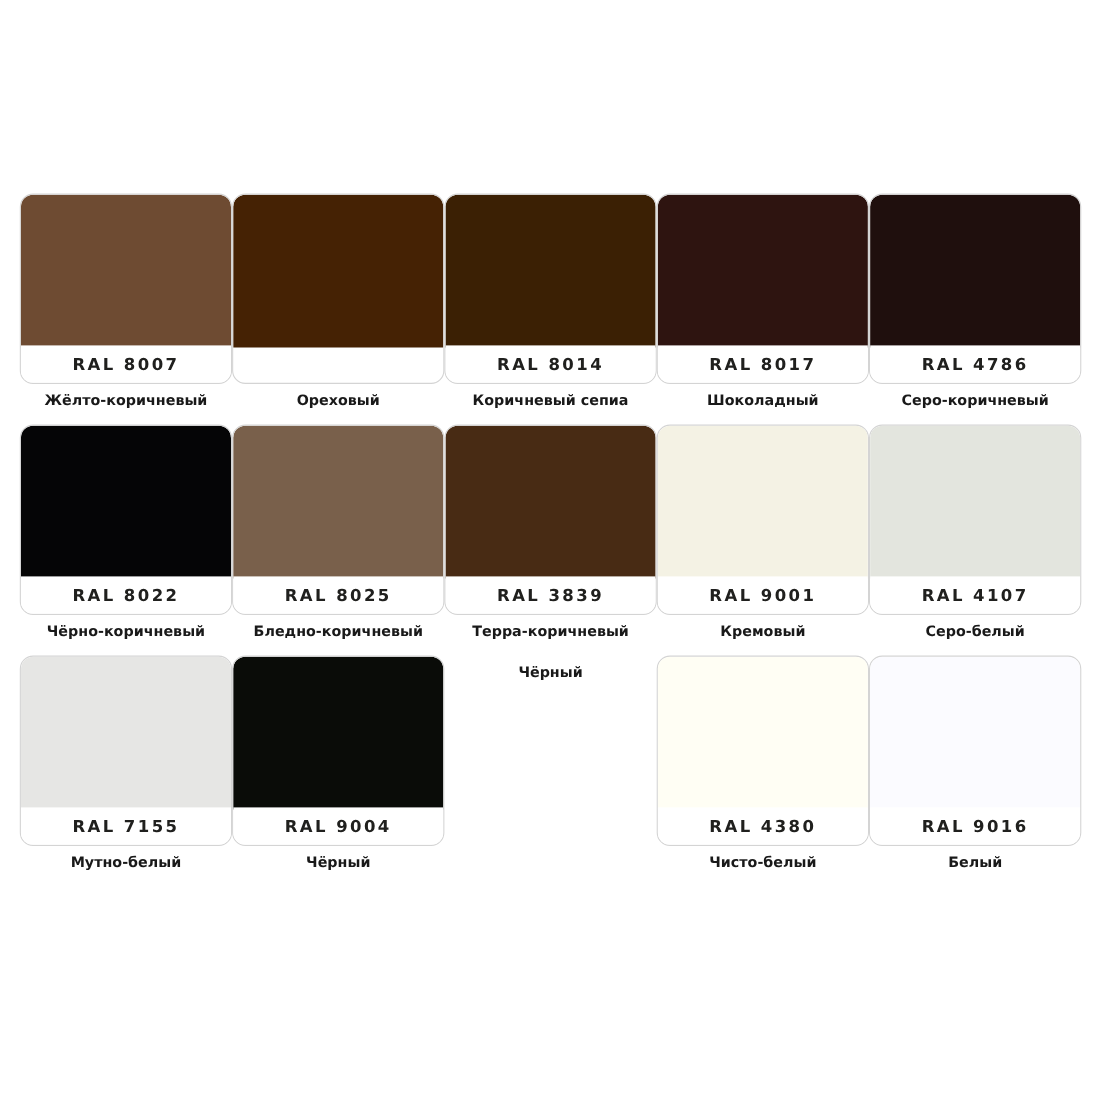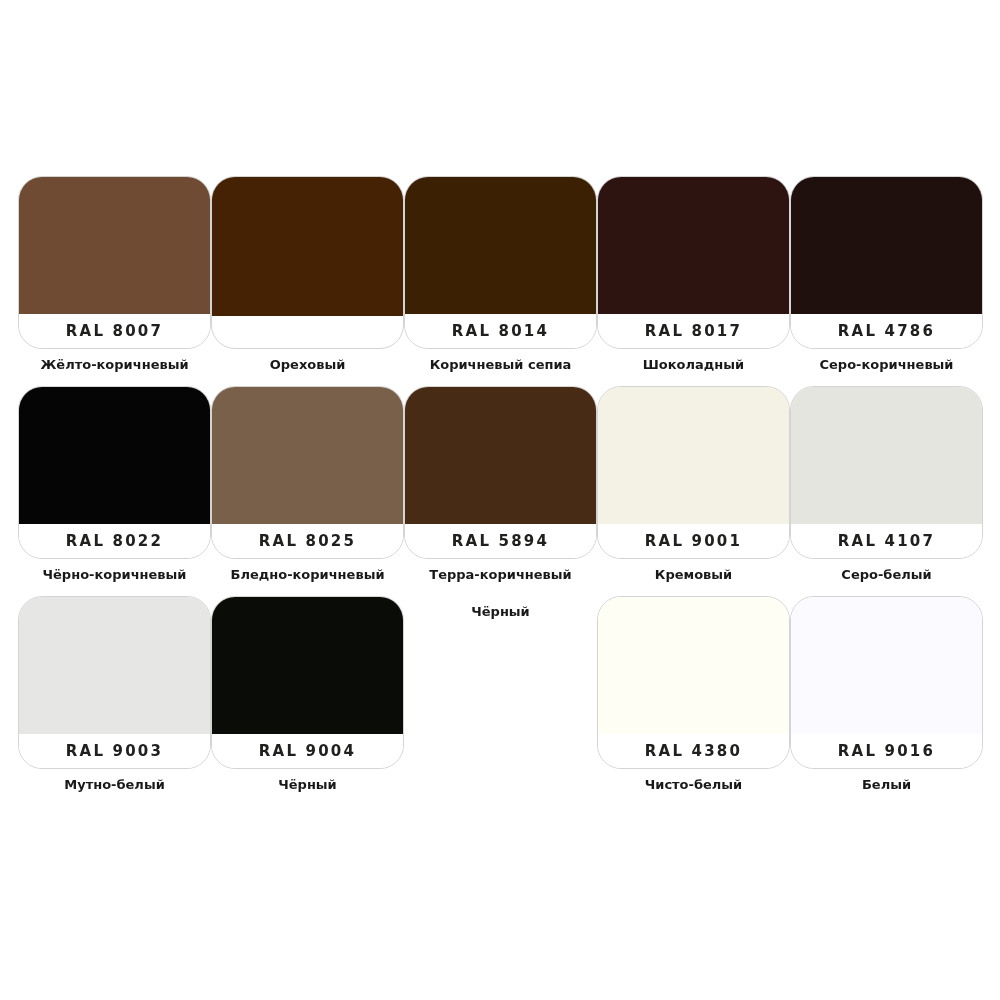--- a/index.html
+++ b/index.html
@@ -39,21 +39,21 @@
     display: flex;
     flex-direction: column;
     align-items: center;
   }
 
   .swatch-card {
     position: relative;
     width: 193px;
     height: 173px;
     border: 1px solid #d4d4d4;
-    border-radius: 24px;
+    border-radius: 12px;
     background: #ffffff;
     box-sizing: border-box;
     overflow: hidden;
   }
 
   .swatch-color {
     position: absolute;
     left: 0;
     top: 0;
     right: 0;
@@ -156,21 +156,21 @@
           <div class="swatch-band">
             <span class="swatch-code">RAL 8025</span>
           </div>
         </div>
         <div class="swatch-name">Бледно-коричневый</div>
       </div>
       <div class="swatch-cell">
         <div class="swatch-card">
           <div class="swatch-color" style="background: rgb(72, 43, 20);"></div>
           <div class="swatch-band">
-            <span class="swatch-code">RAL 5894</span>
+            <span class="swatch-code">RAL 3839</span>
           </div>
         </div>
         <div class="swatch-name">Терра-коричневый</div>
       </div>
       <div class="swatch-cell">
         <div class="swatch-card">
           <div class="swatch-color" style="background: rgb(244, 242, 228);"></div>
           <div class="swatch-band">
             <span class="swatch-code">RAL 9001</span>
           </div>
@@ -183,21 +183,21 @@
           <div class="swatch-band">
             <span class="swatch-code">RAL 4107</span>
           </div>
         </div>
         <div class="swatch-name">Серо-белый</div>
       </div>
       <div class="swatch-cell">
         <div class="swatch-card">
           <div class="swatch-color" style="background: rgb(230, 230, 228);"></div>
           <div class="swatch-band">
-            <span class="swatch-code">RAL 9003</span>
+            <span class="swatch-code">RAL 7155</span>
           </div>
         </div>
         <div class="swatch-name">Мутно-белый</div>
       </div>
       <div class="swatch-cell">
         <div class="swatch-card">
           <div class="swatch-color" style="background: rgb(10, 12, 8);"></div>
           <div class="swatch-band">
             <span class="swatch-code">RAL 9004</span>
           </div>

